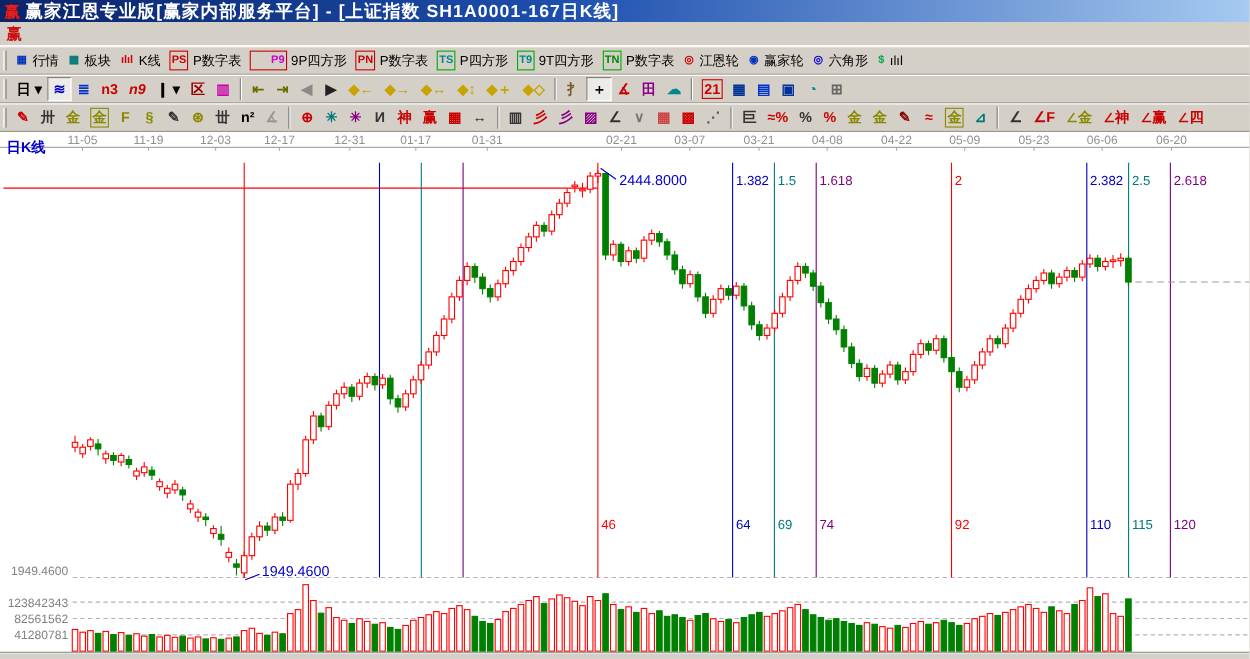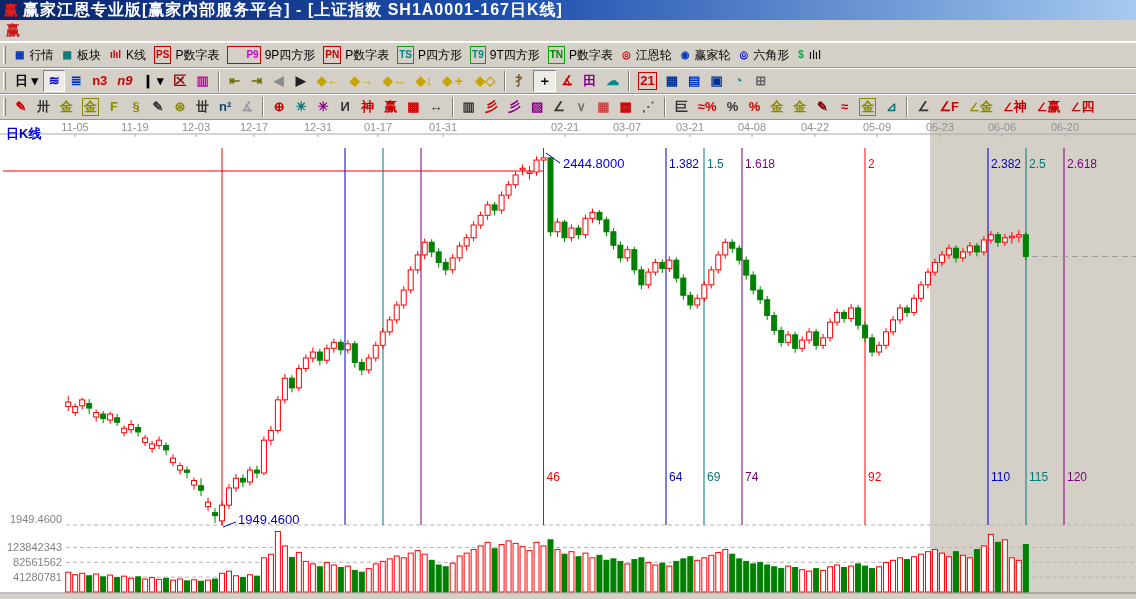--- a/index.html
+++ b/index.html
@@ -28,21 +28,21 @@
   .tb-btn { background:transparent; border:1px solid transparent; height:22px; min-width:22px;
     display:flex; align-items:center; justify-content:center; font-family:"Liberation Sans", sans-serif;
     cursor:default; padding:0 3px; }
   .tb-btn.pressed { background:#ecebe7; border-top:1px solid #808080; border-left:1px solid #808080;
     border-bottom:1px solid #ffffff; border-right:1px solid #ffffff; }
   .tb-icon { font-size:13px; line-height:16px; font-weight:bold; padding:0 1px; white-space:nowrap; }
   .tb-icon.small { font-size:10px; }
   .tb-label { font-size:12px; color:#000; margin-left:4px; font-weight:normal; white-space:nowrap; }
 
   
-  .chart-area { position:relative; width:930px; height:479px; background:#ffffff; }
+  .chart-area { position:relative; width:1136px; height:479px; background:#ffffff; }
   .pane-label { position:absolute; left:6px; top:5px; color:#0000cc; font-size:13px; font-weight:bold; z-index:2; }
   #chart-svg { position:absolute; left:0; top:0; }
 </style>
 </head>
 <body>
 
 <div class="titlebar">
   <span class="app-icon">赢</span>
   <span class="title-text">赢家江恩专业版[赢家内部服务平台] - [上证指数  SH1A0001-167日K线]</span>
 </div>
@@ -241,21 +241,21 @@
       <button class="tb-btn">
       <span class="tb-icon" style="color: rgb(51, 51, 51);">✎</span>
     </button>
       <button class="tb-btn">
       <span class="tb-icon" style="color: rgb(138, 138, 0);">⊛</span>
     </button>
       <button class="tb-btn">
       <span class="tb-icon" style="color: rgb(51, 51, 51);">丗</span>
     </button>
       <button class="tb-btn">
-      <span class="tb-icon" style="color: #0c4a6e;">n²</span>
+      <span class="tb-icon" style="color: #000000;">n²</span>
     </button>
       <button class="tb-btn">
       <span class="tb-icon" style="color: rgb(153, 153, 153);">∡</span>
     </button>
       <span class="tb-sep"></span>
       <button class="tb-btn">
       <span class="tb-icon" style="color: rgb(204, 0, 0);">⊕</span>
     </button>
       <button class="tb-btn">
       <span class="tb-icon" style="color: rgb(0, 119, 119);">✳</span>

